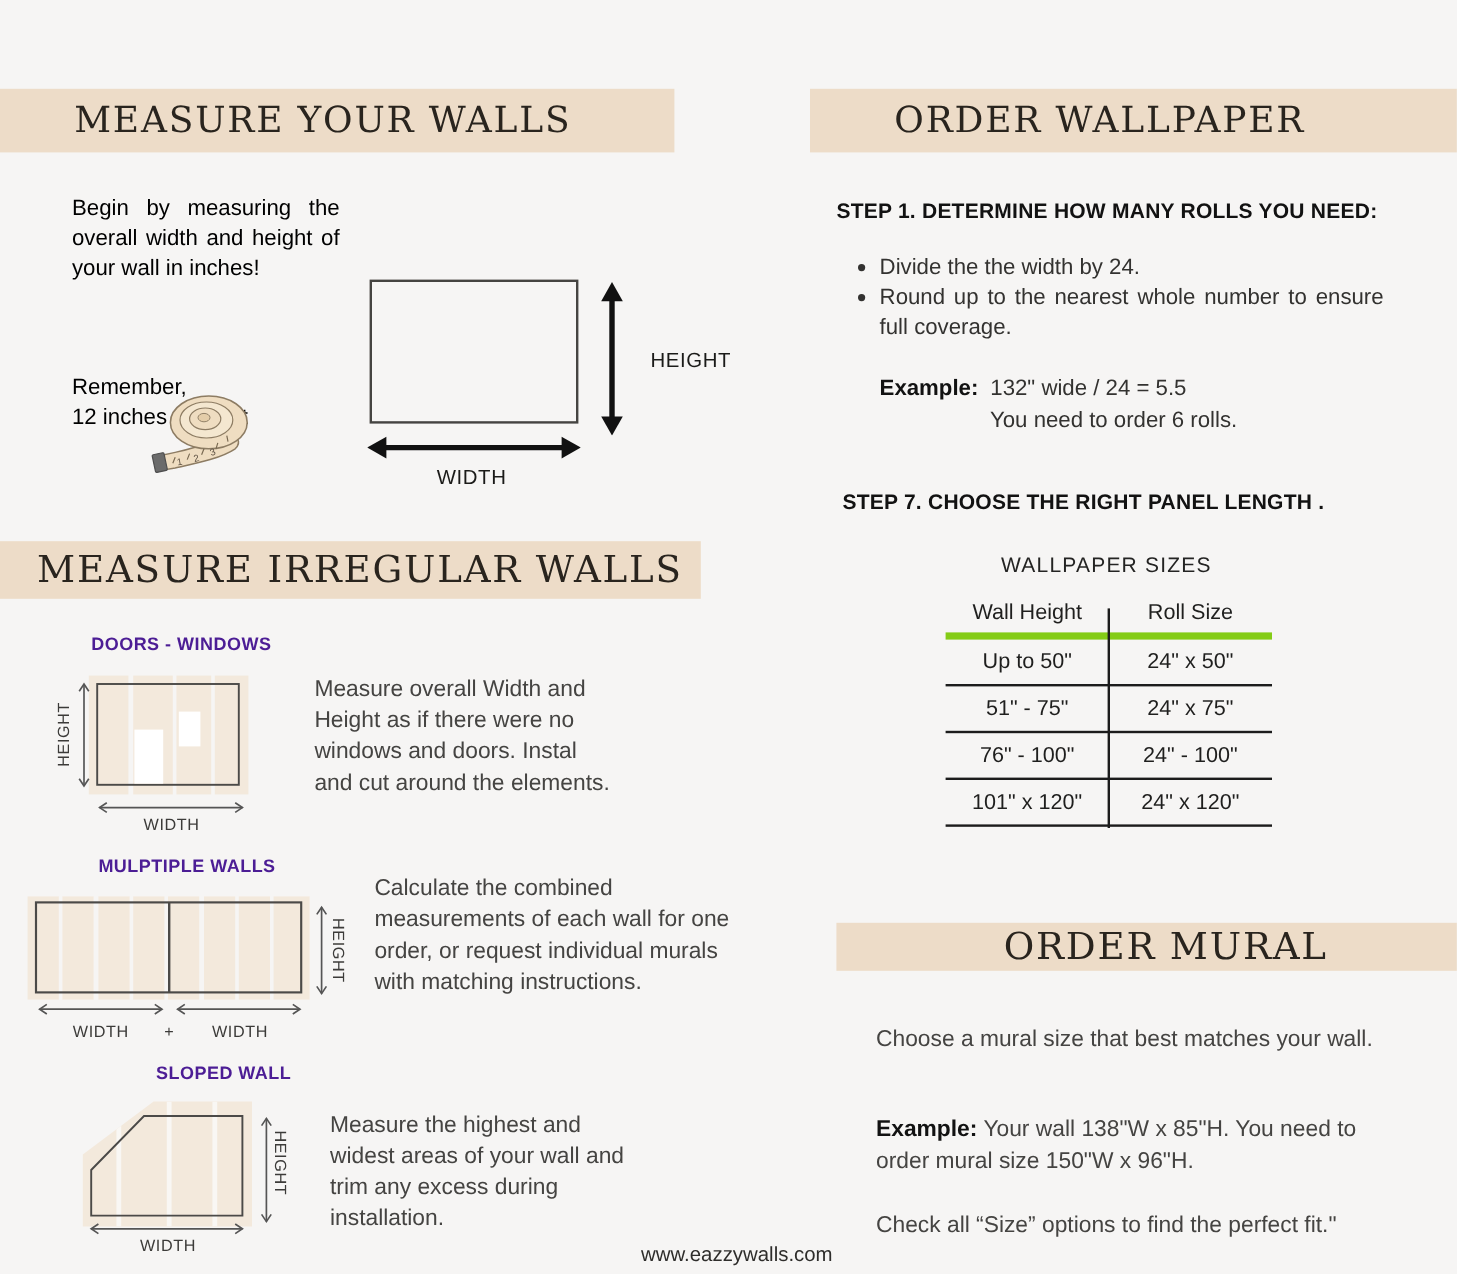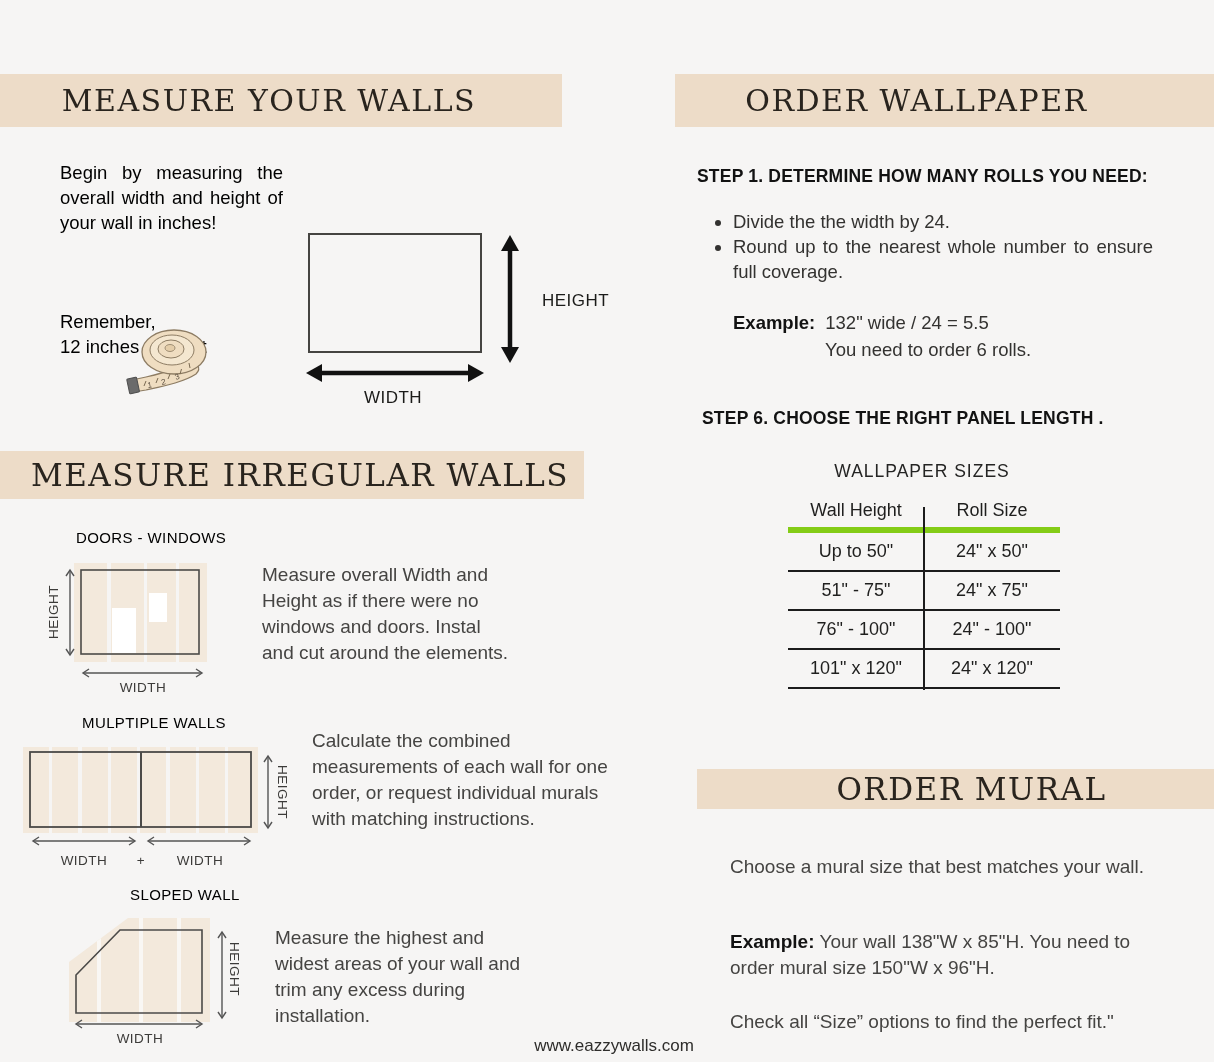--- a/index.html
+++ b/index.html
@@ -31,23 +31,23 @@
   }
   .body-text19{
     font-size:19px;
     line-height:26px;
     color:#454442;
   }
   .justify{text-align:justify;}
   .sub-heading{
     position:absolute;
     font-size:15px;
-    font-weight:normal;
+    font-weight:bold;
     letter-spacing:0.4px;
-    color:#000000;
+    color:#4c1d95;
     white-space:nowrap;
   }
   .step-heading{
     position:absolute;
     font-size:17.5px;
     font-weight:bold;
     letter-spacing:0.2px;
     color:#121212;
     white-space:nowrap;
   }
@@ -230,21 +230,21 @@
 <ul class="bullets">
   <li>Divide the the width by 24.</li>
   <li>Round up to the nearest whole number to ensure full coverage.</li>
 </ul>
 
 <div class="abs" style="left:733px;top:312px;font-size:18.5px;color:#333230;">
   <span class="bold" style="margin-right:10px;">Example:</span><span>132" wide / 24 = 5.5</span>
 </div>
 <div class="abs" style="left:825px;top:339px;font-size:18.5px;color:#333230;">You need to order 6 rolls.</div>
 
-<div class="step-heading" style="left:702px;top:408px;">STEP 6. CHOOSE THE RIGHT PANEL LENGTH .</div>
+<div class="step-heading" style="left:702px;top:408px;">STEP 7. CHOOSE THE RIGHT PANEL LENGTH .</div>
 
 <div class="abs" style="left:772px;top:461px;width:300px;text-align:center;font-size:17.5px;letter-spacing:1px;color:#242423;">WALLPAPER SIZES</div>
 
 <div class="wtable">
   <div class="trow thead" style="border-bottom:6px solid #84cc16;">
     <div class="tcell">Wall Height</div>
     <div class="tcell">Roll Size</div>
   </div>
   <div class="trow">
     <div class="tcell">Up to 50"</div>

